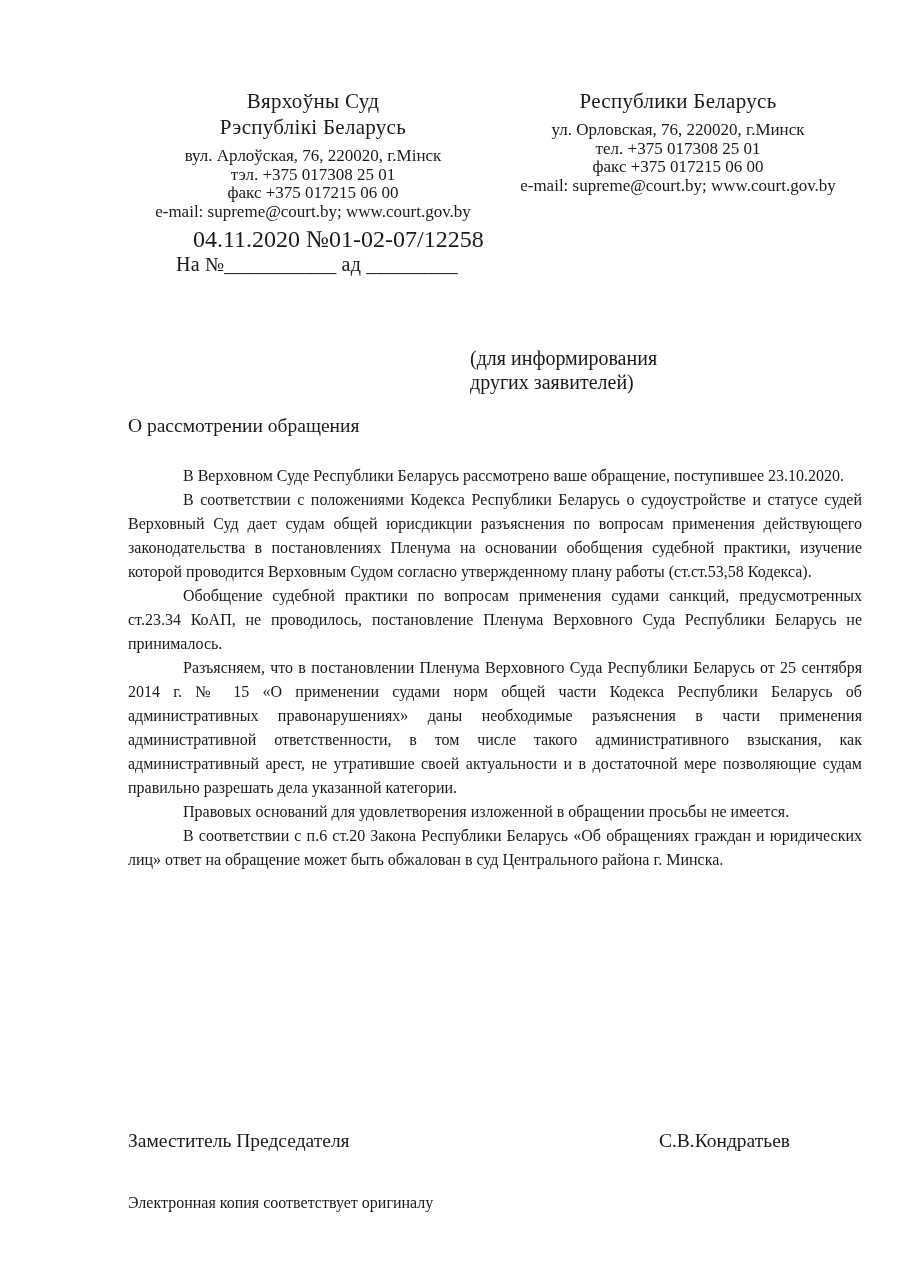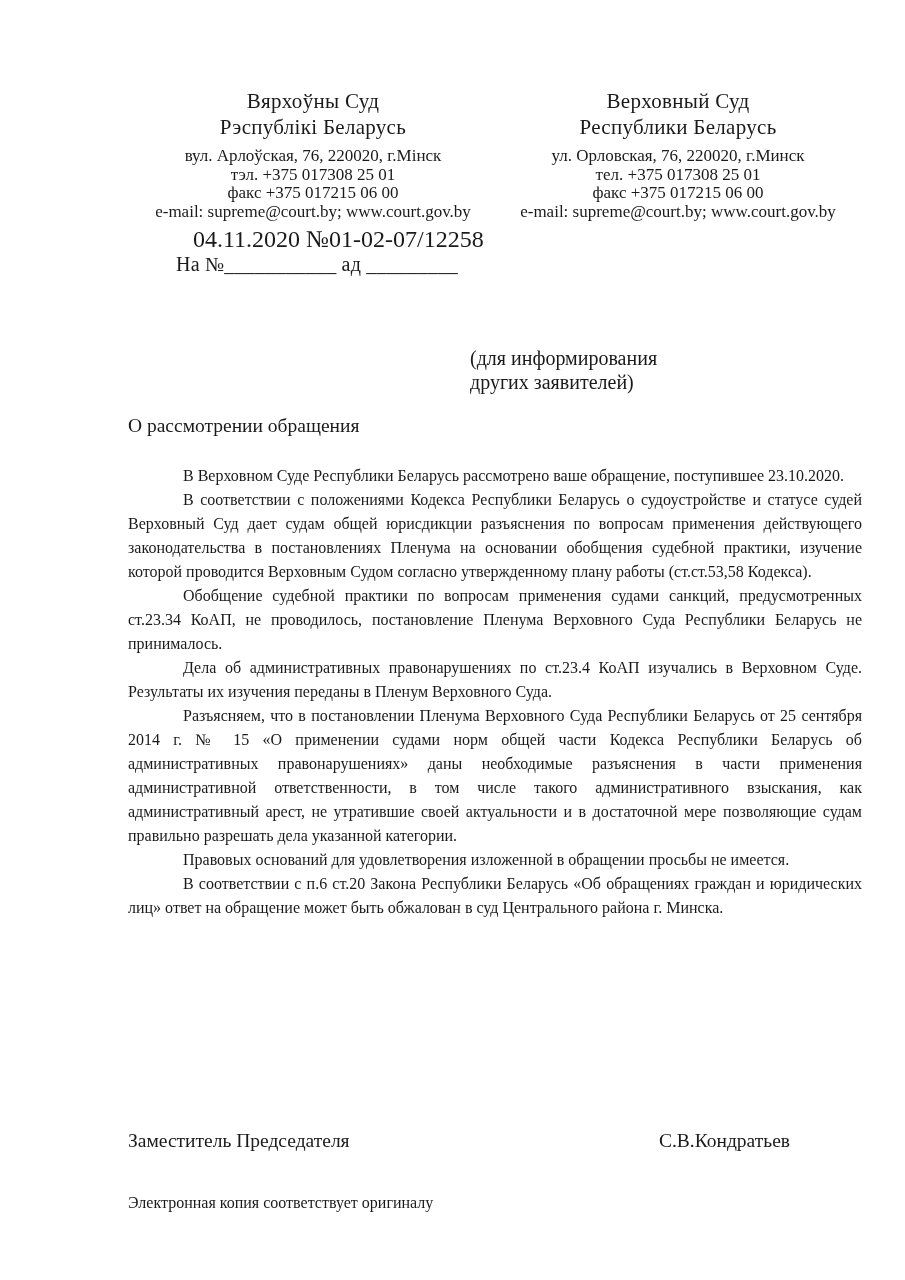--- a/index.html
+++ b/index.html
@@ -120,21 +120,20 @@
     <div class="lh-contacts">
       <div>вул. Арлоўская, 76, 220020, г.Мінск</div>
       <div>тэл. +375 017308 25 01</div>
       <div>факс +375 017215 06 00</div>
       <div>e-mail: supreme@court.by; www.court.gov.by</div>
     </div>
   </div>
 
   <div class="lh-col lh-right">
     <div class="lh-title">
-      <div>Верховный Суд</div>
       <div>Республики Беларусь</div>
     </div>
     <div class="lh-contacts">
       <div>ул. Орловская, 76, 220020, г.Минск</div>
       <div>тел. +375 017308 25 01</div>
       <div>факс +375 017215 06 00</div>
       <div>e-mail: supreme@court.by; www.court.gov.by</div>
     </div>
   </div>
 
@@ -146,21 +145,20 @@
     <div>(для информирования</div>
     <div>других заявителей)</div>
   </div>
 
   <div class="subject">О рассмотрении обращения</div>
 
   <div class="body-text">
     <p>В Верховном Суде Республики Беларусь рассмотрено ваше обращение, поступившее 23.10.2020.</p>
     <p>В соответствии с положениями Кодекса Республики Беларусь о судоустройстве и статусе судей Верховный Суд дает судам общей юрисдикции разъяснения по вопросам применения действующего законодательства в постановлениях Пленума на основании обобщения судебной практики, изучение которой проводится Верховным Судом согласно утвержденному плану работы (ст.ст.53,58 Кодекса).</p>
     <p>Обобщение судебной практики по вопросам применения судами санкций, предусмотренных ст.23.34 КоАП, не проводилось, постановление Пленума Верховного Суда Республики Беларусь не принималось.</p>
-    <p>Дела об административных правонарушениях по ст.23.4 КоАП изучались в Верховном Суде. Результаты их изучения переданы в Пленум Верховного Суда.</p>
     <p>Разъясняем, что в постановлении Пленума Верховного Суда Республики Беларусь от 25 сентября 2014 г. № 15 «О применении судами норм общей части Кодекса Республики Беларусь об административных правонарушениях» даны необходимые разъяснения в части применения административной ответственности, в том числе такого административного взыскания, как административный арест, не утратившие своей актуальности и в достаточной мере позволяющие судам правильно разрешать дела указанной категории.</p>
     <p>Правовых оснований для удовлетворения изложенной в обращении просьбы не имеется.</p>
     <p>В соответствии с п.6 ст.20 Закона Республики Беларусь «Об обращениях граждан и юридических лиц» ответ на обращение может быть обжалован в суд Центрального района г. Минска.</p>
   </div>
 
   <div class="signature">
     <span>Заместитель Председателя</span>
     <span>С.В.Кондратьев</span>
   </div>
 

